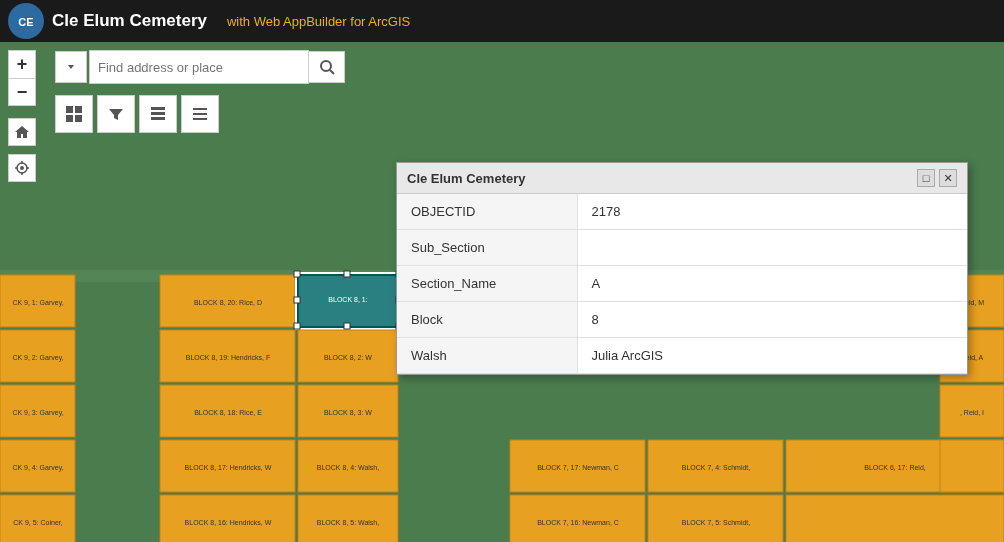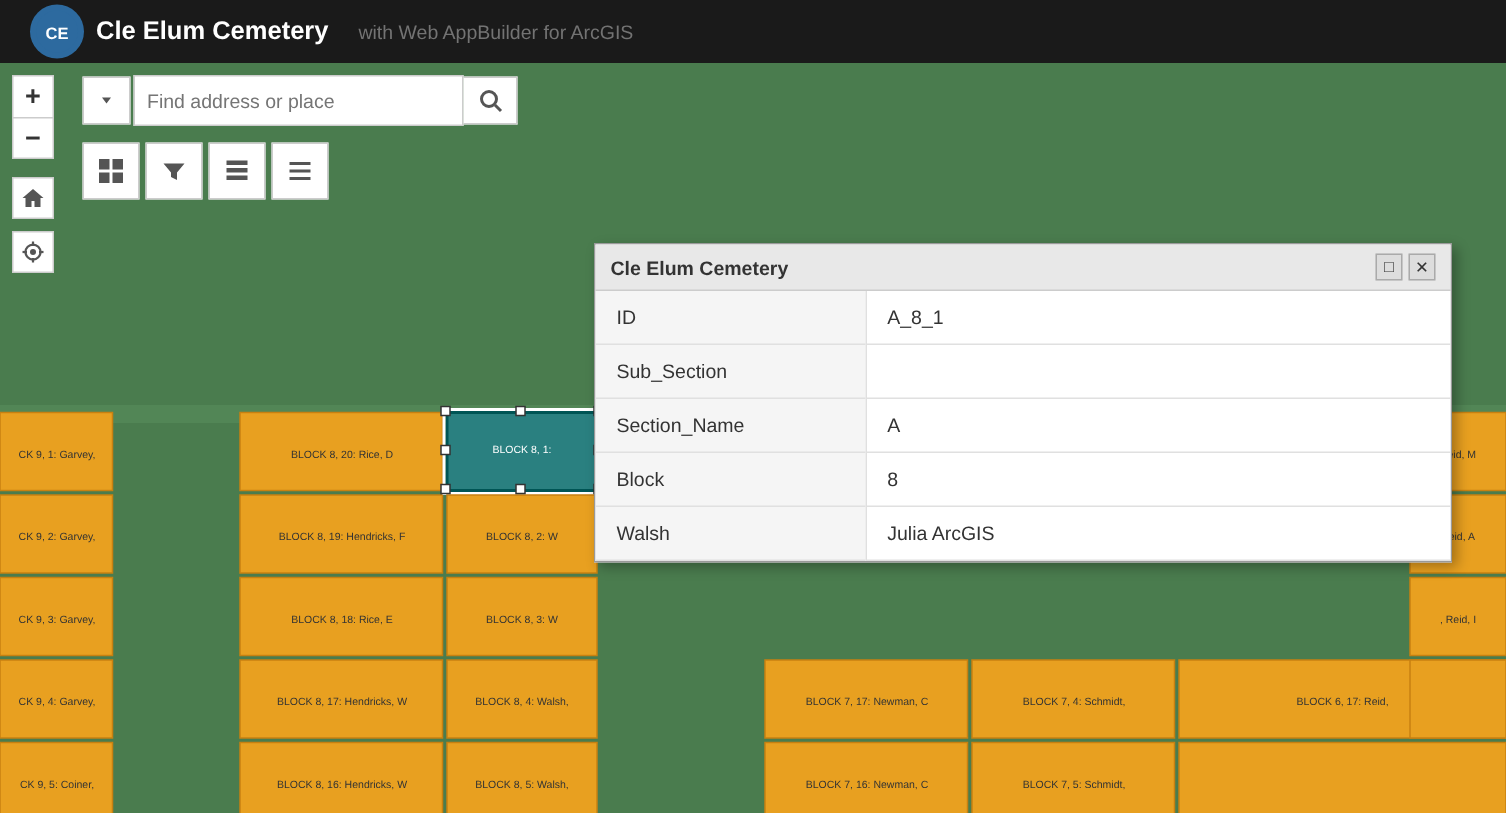--- a/index.html
+++ b/index.html
@@ -16,21 +16,21 @@
     
     .cemetery-grid {
       position: absolute;
       top: 0; left: 0;
       width: 100%; height: 100%;
     }
 
     
     #topbar {
       position: absolute;
-      top: 0; left: 12px; right: 0;
+      top: 0; left: 0; right: 0;
       height: 42px;
       background: #1a1a1a;
       display: flex;
       align-items: center;
       z-index: 100;
     }
 
     #app-logo {
       width: 36px;
       height: 36px;
@@ -44,21 +44,21 @@
     }
 
     #app-title {
       color: white;
       font-size: 17px;
       font-weight: 600;
       margin-right: 20px;
     }
 
     #app-subtitle {
-      color: #737373;
+      color: #eab308;
       font-size: 13px;
     }
 
     
     #search-bar {
       position: absolute;
       top: 50px;
       left: 55px;
       display: flex;
       align-items: center;
@@ -396,23 +396,23 @@
   <div id="popup">
     <div id="popup-header">
       <span id="popup-title">Cle Elum Cemetery</span>
       <div id="popup-controls">
         <div class="popup-ctrl-btn">□</div>
         <div class="popup-ctrl-btn">✕</div>
       </div>
     </div>
     <table id="popup-table">
       <tbody id="popup-tbody">
-          <tr>
-            <td>ID</td>
-            <td>A_8_1</td>
+      <tr>
+            <td>OBJECTID</td>
+            <td>2178</td>
           </tr>
           <tr>
             <td>Sub_Section</td>
             <td></td>
           </tr>
           <tr>
             <td>Section_Name</td>
             <td>A</td>
           </tr>
           <tr>

